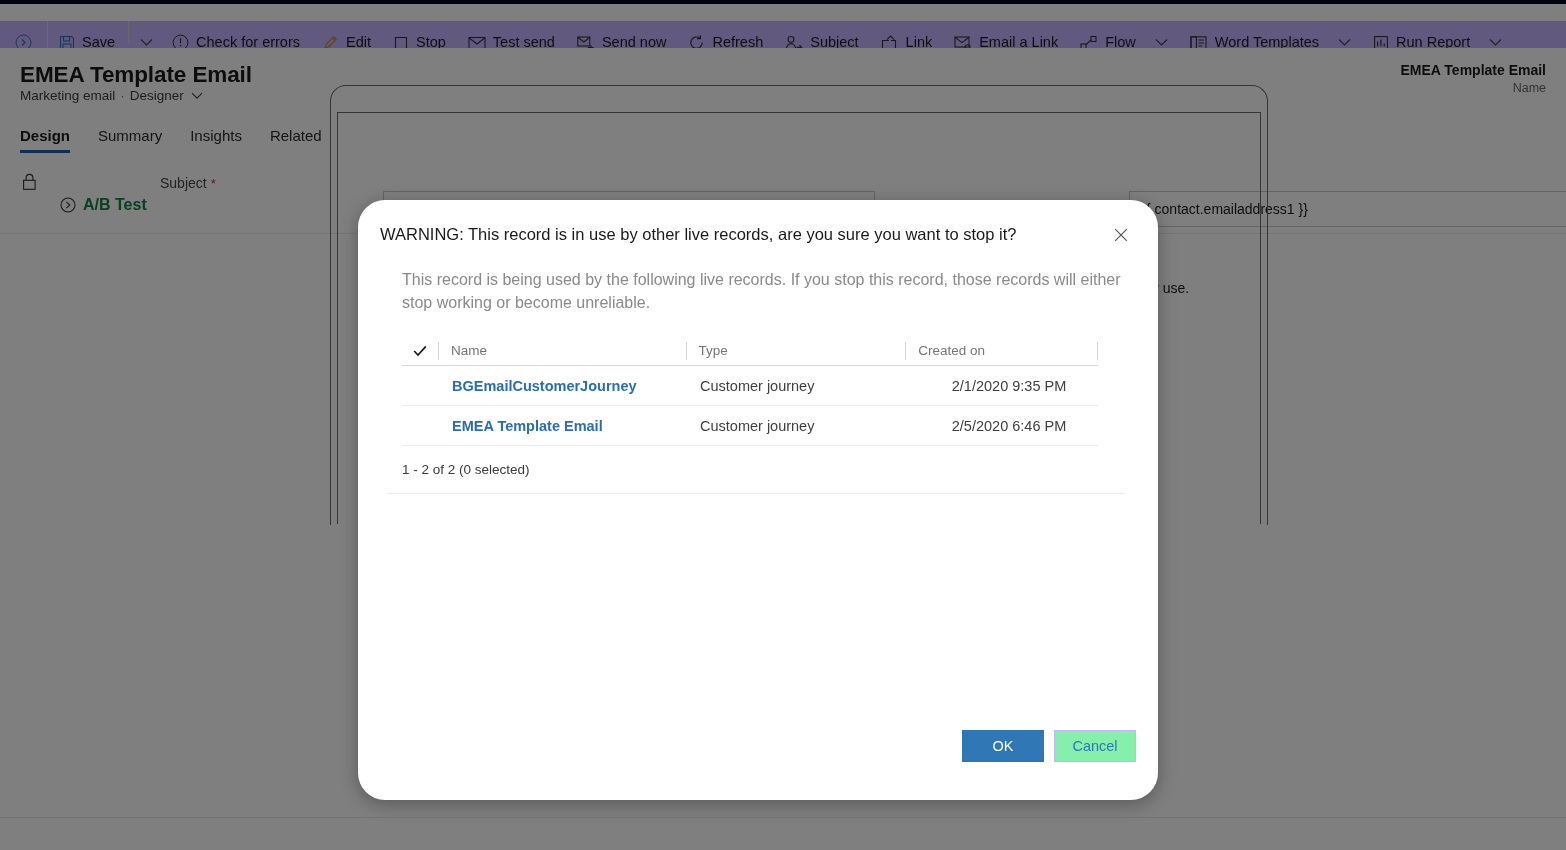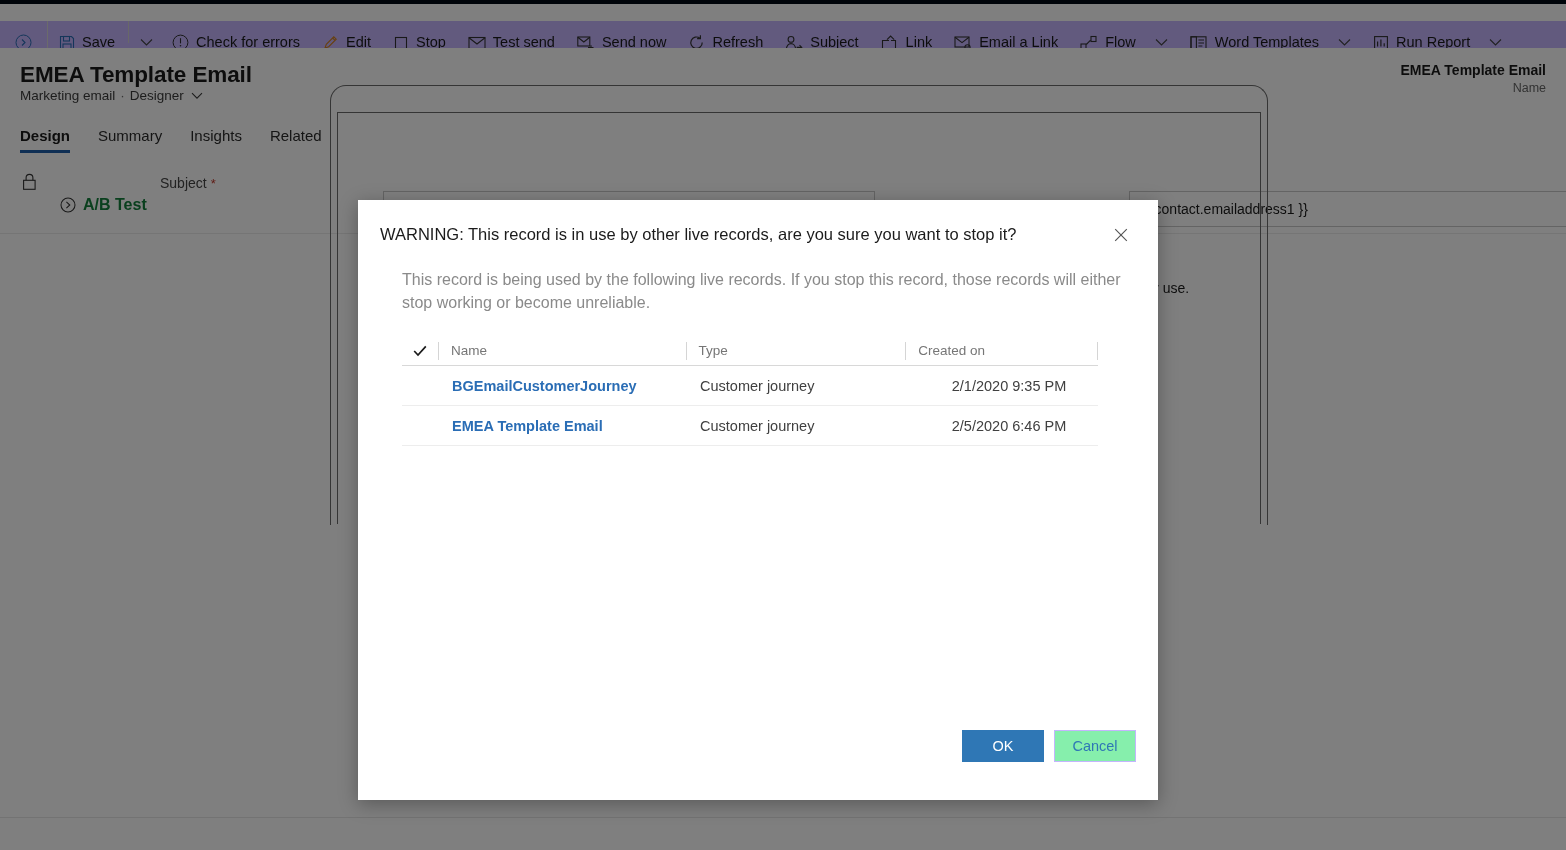--- a/index.html
+++ b/index.html
@@ -227,20 +227,21 @@
   
   .dialog {
     position: absolute;
     left: 358px;
     top: 200px;
     width: 800px;
     height: 600px;
     background: #ffffff;
     z-index: 100;
     box-shadow: 0 4px 18px rgba(0,0,0,0.30);
+    border-radius: 27px;
   }
   .dlg-header {
     position: relative;
     padding: 24px 24px 12px 22px;
     display: flex;
     align-items: flex-start;
     justify-content: space-between;
   }
   .dlg-title {
     font-size: 16.5px;
@@ -630,20 +631,21 @@
         <div class="gr-cell col-created">2/1/2020 9:35 PM</div>
       </div>
 
       <div class="grid-row">
         <div class="gr-check"></div>
         <div class="gr-cell link col-name">EMEA Template Email</div>
         <div class="gr-cell col-type">Customer journey</div>
         <div class="gr-cell col-created">2/5/2020 6:46 PM</div>
       </div>
 
+      <div class="grid-footer">1 - 2 of 2 (0 selected)</div>
     </div>
   </div>
 
   <div class="dlg-footer">
     <button class="btn btn-primary">OK</button>
     <button class="btn btn-secondary">Cancel</button>
   </div>
 </div>
 
 </body></html>

